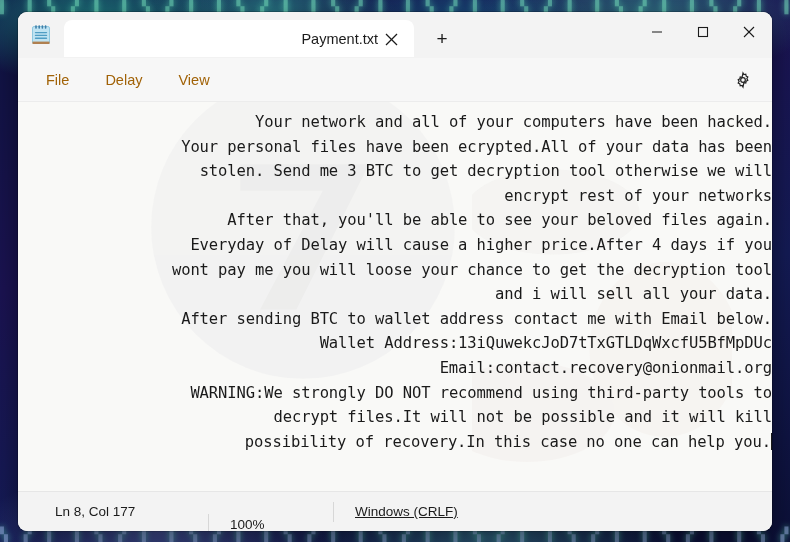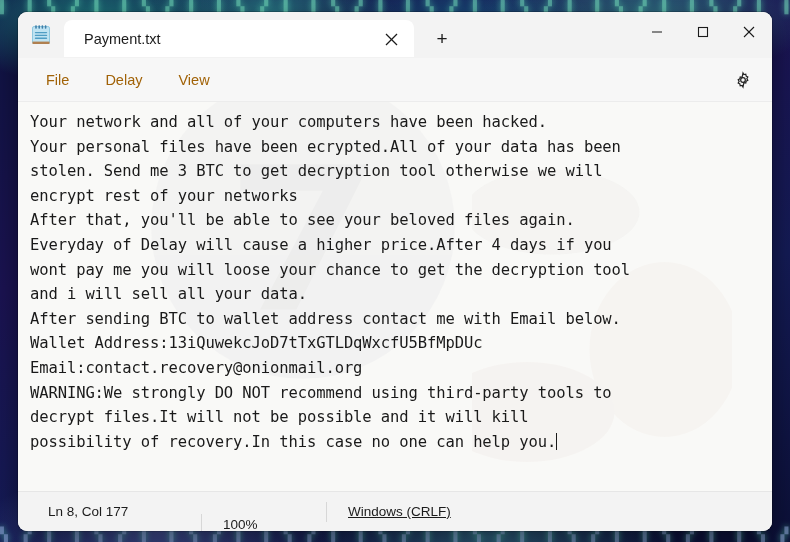--- a/index.html
+++ b/index.html
@@ -92,20 +92,21 @@
     position: relative;
     width: 350px;
     height: 38px;
     background: #ffffff;
     border-radius: 8px 8px 0 0;
     display: flex;
     align-items: center;
     padding: 0 10px 0 20px;
     flex: 0 0 auto;
     box-shadow: 0 -1px 0 rgba(0,0,0,0.05) inset;
+    text-align: right;
   }
   .tab-title {
     font-size: 14.5px;
     color: #1b1b1b;
     flex: 1 1 auto;
     white-space: nowrap;
     overflow: hidden;
     text-overflow: ellipsis;
   }
   .tab-close {
@@ -177,20 +178,21 @@
     border-radius: 5px;
     color: #222;
   }
 
   
   .editor-wrap {
     flex: 1 1 auto;
     position: relative;
     background: #f9f9f7;
     overflow: hidden;
+    text-align: right;
   }
   .watermark {
     position: absolute;
     left: 120px;
     top: -40px;
     width: 330px;
     height: 330px;
     pointer-events: none;
     opacity: 0.5;
   }
@@ -225,21 +227,21 @@
   
   .statusbar {
     height: 40px;
     background: #f3f3f3;
     border-top: 1px solid #e6e6e6;
     display: flex;
     align-items: center;
     flex: 0 0 auto;
     font-size: 13.5px;
     color: #1b1b1b;
-    padding-left: 8px;
+    padding-left: 15px;
   }
   .status-cell {
     padding: 0 22px;
     position: relative;
     height: 22px;
     display: flex;
     align-items: center;
   }
   .status-cell + .status-cell::before {
     content: "";

